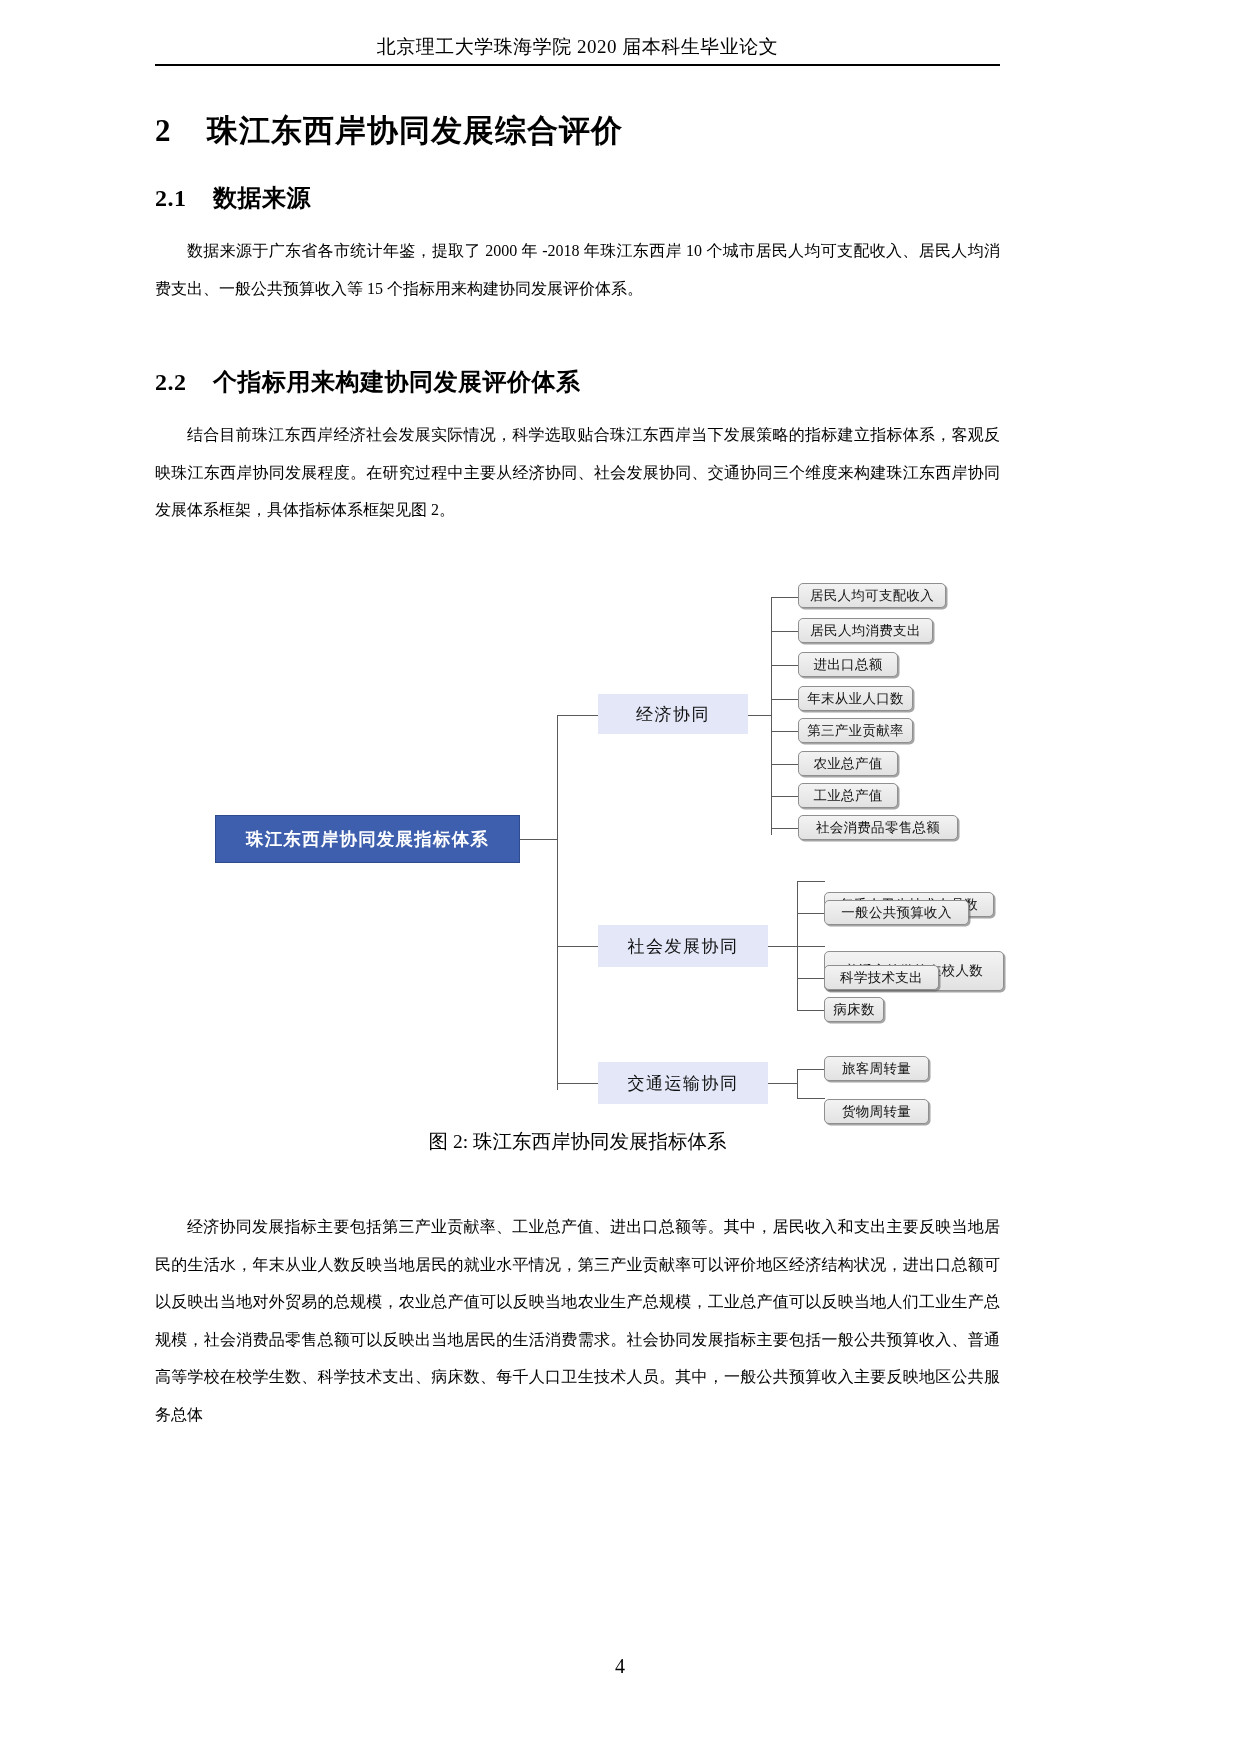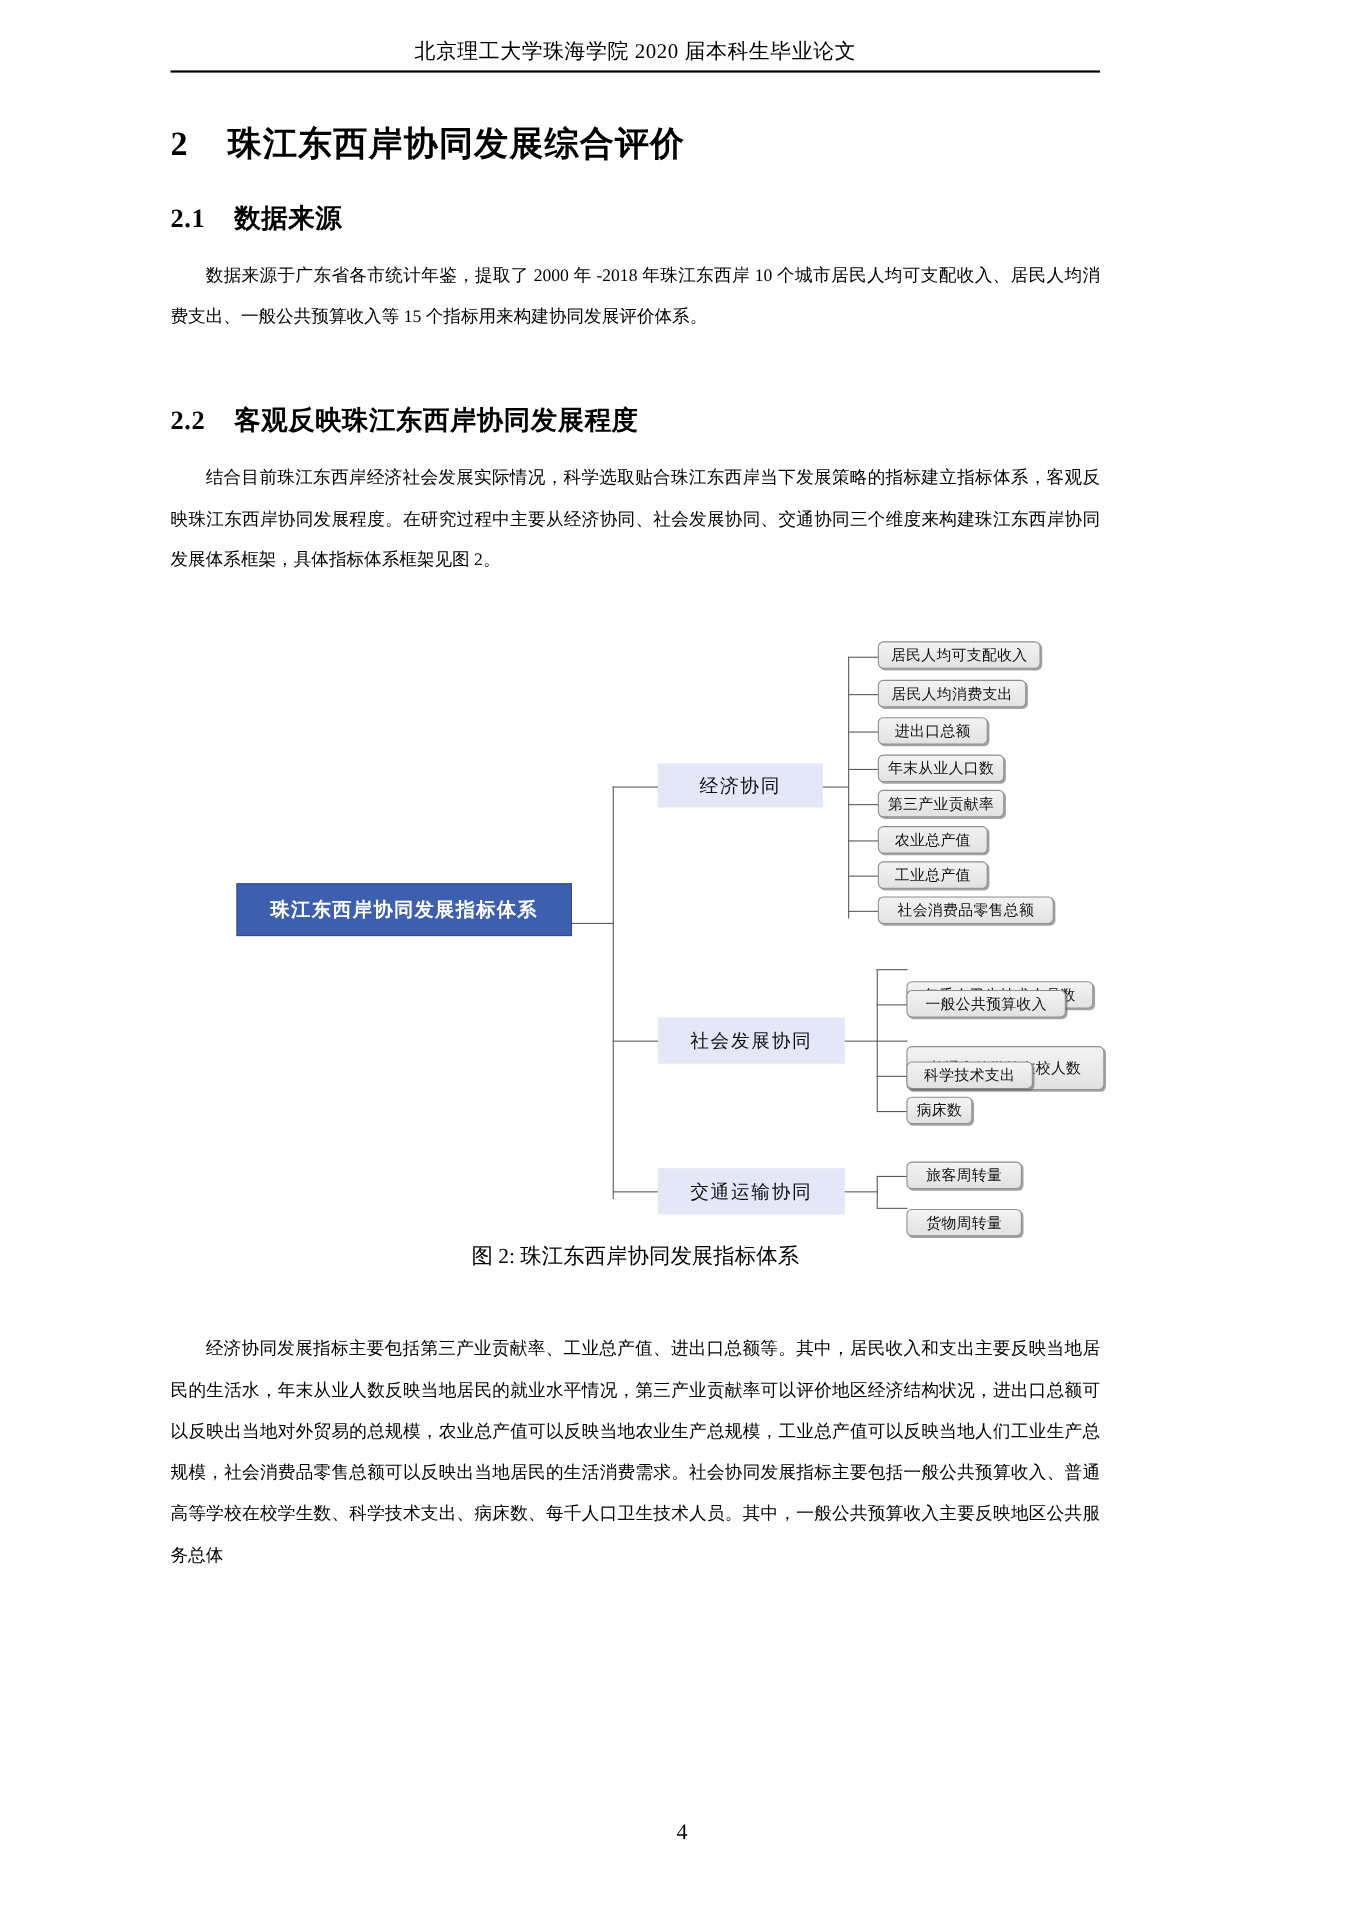--- a/index.html
+++ b/index.html
@@ -99,27 +99,27 @@
   <div class="h1">
     <span class="num">2</span><span>珠江东西岸协同发展综合评价</span>
   </div>
 
   <div class="h2" id="h2-1">
     <span class="num">2.1</span><span>数据来源</span>
   </div>
   <div class="para" id="p-data">数据来源于广东省各市统计年鉴，提取了 2000 年 -2018 年珠江东西岸 10 个城市居民人均可支配收入、居民人均消费支出、一般公共预算收入等 15 个指标用来构建协同发展评价体系。</div>
 
   <div class="h2" id="h2-2">
-    <span class="num">2.2</span><span>客观反映珠江东西岸协同发展程度</span>
+    <span class="num">2.2</span><span>个指标用来构建协同发展评价体系</span>
   </div>
   <div class="para" id="p-sys">结合目前珠江东西岸经济社会发展实际情况，科学选取贴合珠江东西岸当下发展策略的指标建立指标体系，客观反映珠江东西岸协同发展程度。在研究过程中主要从经济协同、社会发展协同、交通协同三个维度来构建珠江东西岸协同发展体系框架，具体指标体系框架见图 2。</div>
 
   <div class="figure">
 
-    <div class="node root" style="left:60px;top:228px;width:305px;height:48px;">珠江东西岸协同发展指标体系</div>
+    <div class="node root" style="left:60px;top:240px;width:305px;height:48px;">珠江东西岸协同发展指标体系</div>
 
     <div class="hline" style="left:365px;top:264px;width:38px;"></div>
     <div class="vline" style="left:402px;top:140px;height:375px;"></div>
 
     <div class="hline" style="left:402px;top:140px;width:42px;"></div>
     <div class="node branch" style="left:443px;top:119px;width:150px;height:40px;">经济协同</div>
     <div class="hline" style="left:593px;top:140px;width:24px;"></div>
     <div class="vline" style="left:616px;top:22px;height:238px;"></div>
 
     <div class="hline" style="left:616px;top:22px;width:28px;"></div>

